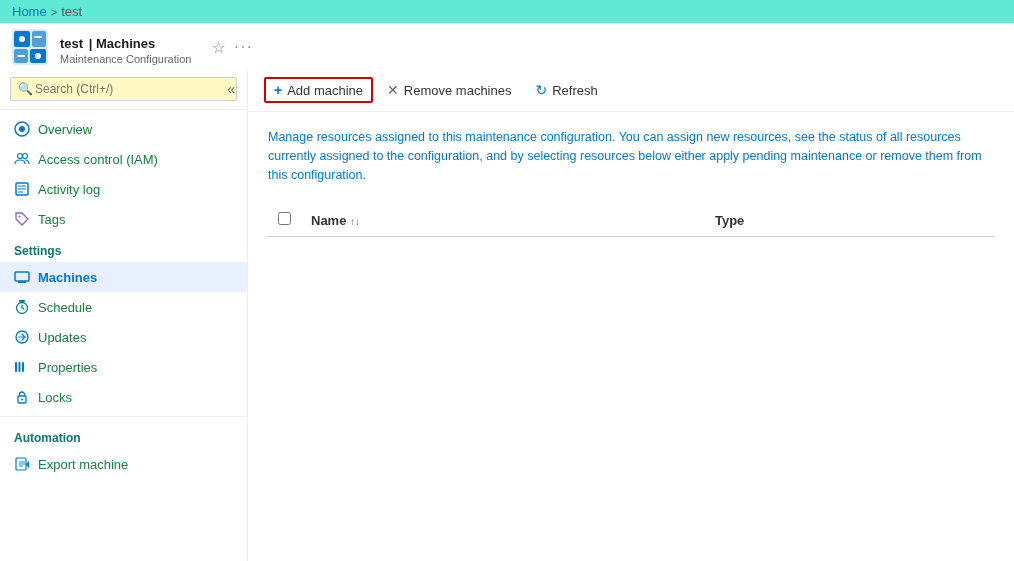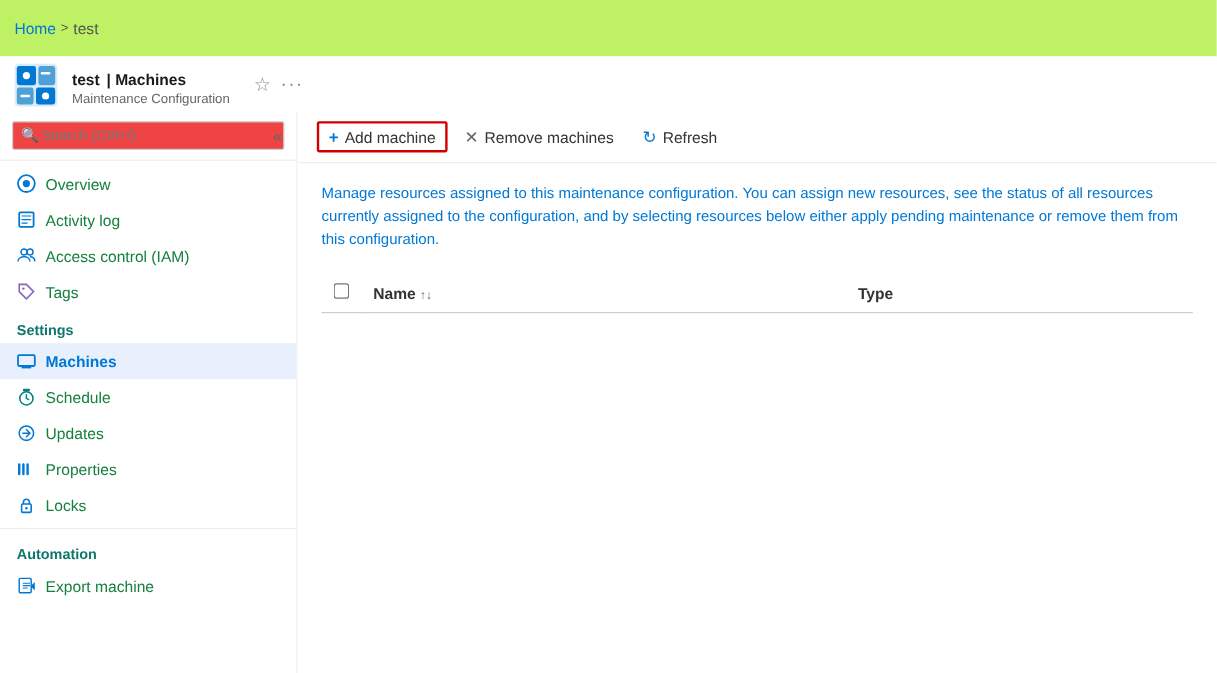--- a/index.html
+++ b/index.html
@@ -1,19 +1,19 @@
 <!DOCTYPE html>
 <html><head>
   <meta charset="utf-8">
   <style>
     * { box-sizing: border-box; margin: 0; padding: 0; font-family: 'Segoe UI', Arial, sans-serif; font-size: 13px; }
     body { background: #fff; color: #333; width: 1014px; height: 561px; overflow: hidden; display: flex; flex-direction: column; }
 
     
-    .breadcrumb { padding: 16px 12px; font-size: 12px; color: #0078d4; background: #bef264; border-bottom: none; display: flex; align-items: center; gap: 4px; }
+    .breadcrumb { padding: 4px 12px; font-size: 12px; color: #0078d4; background: #5eead4; border-bottom: none; display: flex; align-items: center; gap: 4px; }
     .breadcrumb a { color: #0078d4; text-decoration: none; }
     .breadcrumb .sep { color: #555; font-size: 11px; }
     .breadcrumb .current { color: #555; }
 
     
     .page-header { display: flex; align-items: center; padding: 6px 12px 4px 12px; background: #fff; gap: 12px; }
     .page-icon { width: 36px; height: 36px; display: flex; align-items: center; justify-content: center; }
     .page-icon svg { width: 36px; height: 36px; }
     .page-title-group { display: flex; flex-direction: column; }
     .page-title { font-size: 20px; font-weight: 600; color: #1a1a1a; }
@@ -21,21 +21,21 @@
     .header-actions { display: flex; align-items: center; gap: 8px; margin-left: 8px; }
     .header-star { color: #888; font-size: 16px; cursor: pointer; }
     .header-ellipsis { color: #888; font-size: 16px; cursor: pointer; letter-spacing: 1px; }
 
     
     .main-layout { display: flex; flex: 1; overflow: hidden; }
 
     
     .sidebar { width: 248px; min-width: 248px; background: #fff; border-right: 1px solid #ededed; display: flex; flex-direction: column; overflow-y: auto; padding-bottom: 12px; }
     .sidebar-search { display: flex; align-items: center; padding: 8px 10px; border-bottom: 1px solid #ededed; gap: 4px; position: relative; }
-    .sidebar-search-input { width: 100%; border: 1px solid #ccc; border-radius: 2px; padding: 4px 8px 4px 24px; font-size: 12px; color: #333; outline: none; background: #ef4444; }
+    .sidebar-search-input { width: 100%; border: 1px solid #ccc; border-radius: 2px; padding: 4px 8px 4px 24px; font-size: 12px; color: #333; outline: none; background: #fef9c3; }
     .sidebar-search-icon { position: absolute; left: 18px; color: #666; font-size: 12px; pointer-events: none; }
     .sidebar-collapse { position: absolute; right: 12px; color: #666; font-size: 14px; cursor: pointer; }
 
     .sidebar-nav { flex: 1; padding-top: 4px; }
     .nav-item { display: flex; align-items: center; gap: 8px; padding: 7px 14px; cursor: pointer; color: #15803d; text-decoration: none; }
     .nav-item.active { background: #e8f0fe; color: #0078d4; font-weight: 600; }
     .nav-item .nav-icon { width: 16px; height: 16px; display: flex; align-items: center; justify-content: center; flex-shrink: 0; }
     .nav-item .nav-label { font-size: 13px; }
 
     .section-header { padding: 10px 14px 4px 14px; font-size: 12px; font-weight: 700; color: #0f766e; }
@@ -121,39 +121,39 @@
               <circle cx="8" cy="8" r="7" stroke="#0078d4" stroke-width="1.5"></circle>
               <circle cx="8" cy="8" r="3" fill="#0078d4"></circle>
             </svg>
         </span>
         <span class="nav-label">Overview</span>
       </div>
 
       <div class="nav-item">
         <span class="nav-icon icon-blue">
           <svg width="16" height="16" viewBox="0 0 16 16" fill="none">
+              <circle cx="6" cy="5" r="2.5" stroke="#0078d4" stroke-width="1.2"></circle>
+              <circle cx="11" cy="5" r="2.5" stroke="#0078d4" stroke-width="1.2"></circle>
+              <path d="M1 13c0-2.5 2.2-4 5-4s5 1.5 5 4" stroke="#0078d4" stroke-width="1.2"></path>
+              <path d="M11 9c2 0 4 1 4 4" stroke="#0078d4" stroke-width="1.2"></path>
+            </svg>
+        </span>
+        <span class="nav-label">Access control (IAM)</span>
+      </div>
+
+      <div class="nav-item">
+        <span class="nav-icon icon-blue">
+          <svg width="16" height="16" viewBox="0 0 16 16" fill="none">
               <rect x="2" y="2" width="12" height="12" rx="1" stroke="#0078d4" stroke-width="1.5"></rect>
               <line x1="4" y1="5" x2="12" y2="5" stroke="#0078d4" stroke-width="1"></line>
               <line x1="4" y1="8" x2="12" y2="8" stroke="#0078d4" stroke-width="1"></line>
               <line x1="4" y1="11" x2="9" y2="11" stroke="#0078d4" stroke-width="1"></line>
             </svg>
         </span>
         <span class="nav-label">Activity log</span>
-      </div>
-
-      <div class="nav-item">
-        <span class="nav-icon icon-blue">
-          <svg width="16" height="16" viewBox="0 0 16 16" fill="none">
-              <circle cx="6" cy="5" r="2.5" stroke="#0078d4" stroke-width="1.2"></circle>
-              <circle cx="11" cy="5" r="2.5" stroke="#0078d4" stroke-width="1.2"></circle>
-              <path d="M1 13c0-2.5 2.2-4 5-4s5 1.5 5 4" stroke="#0078d4" stroke-width="1.2"></path>
-              <path d="M11 9c2 0 4 1 4 4" stroke="#0078d4" stroke-width="1.2"></path>
-            </svg>
-        </span>
-        <span class="nav-label">Access control (IAM)</span>
       </div>
 
       <div class="nav-item">
         <span class="nav-icon icon-purple">
           <svg width="16" height="16" viewBox="0 0 16 16" fill="none">
               <path d="M2 2h6l6 6-6 6-6-6V2z" stroke="#8764b8" stroke-width="1.3"></path>
               <circle cx="5.5" cy="5.5" r="1" fill="#8764b8"></circle>
             </svg>
         </span>
         <span class="nav-label">Tags</span>

